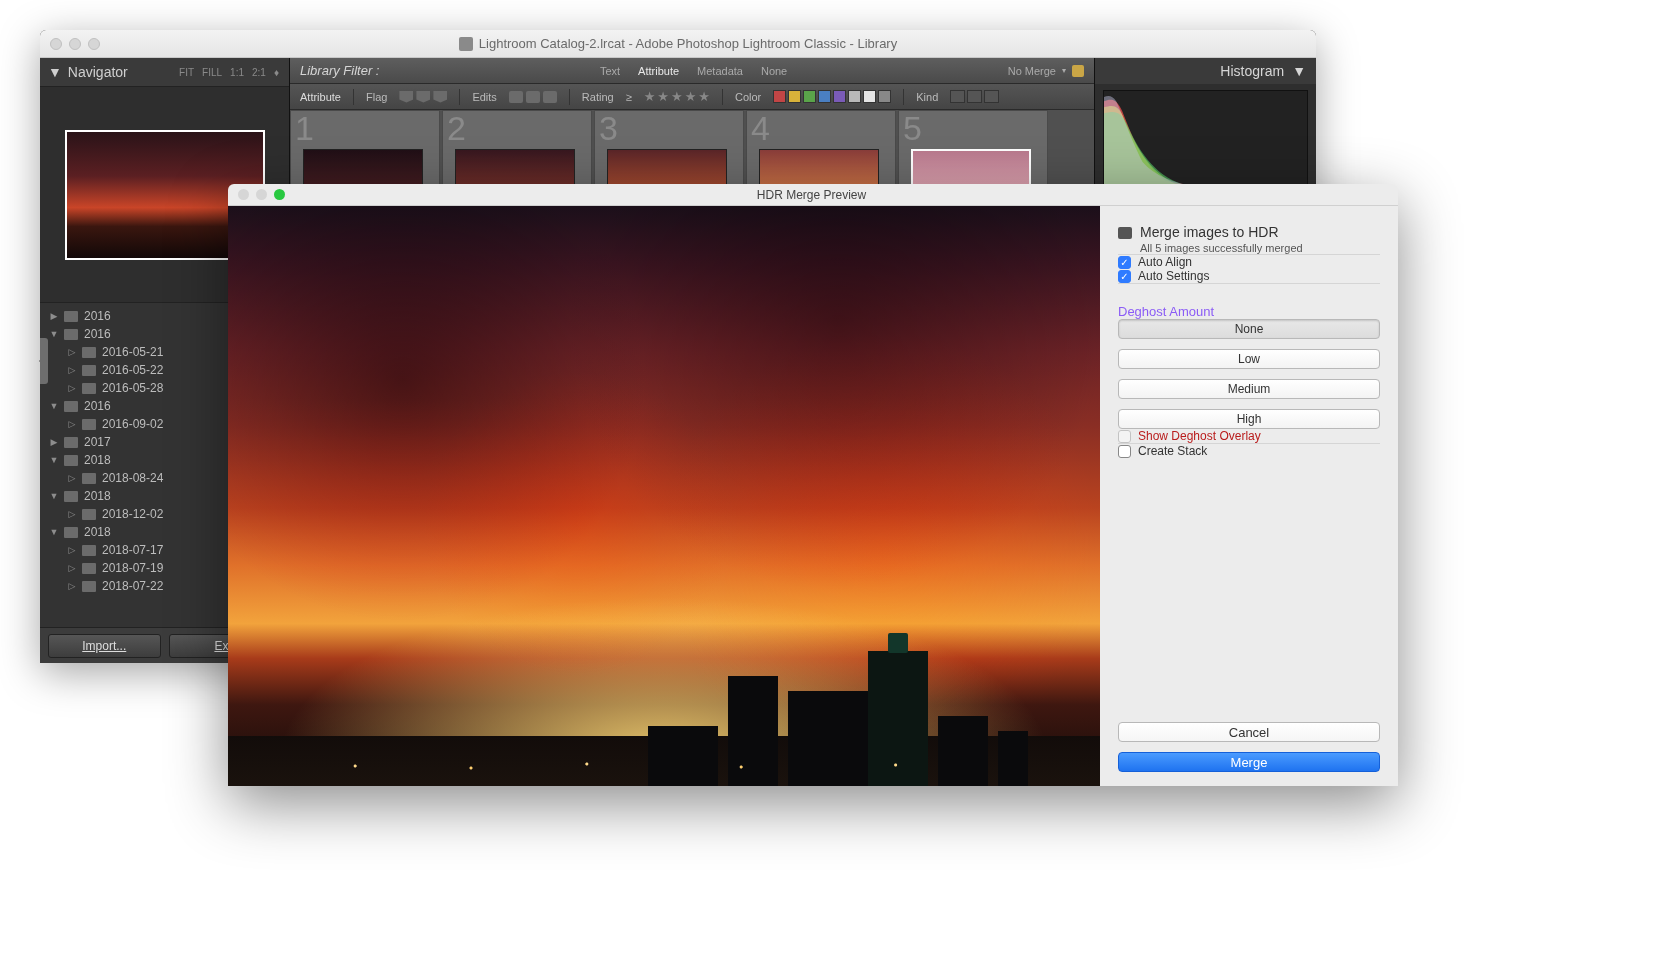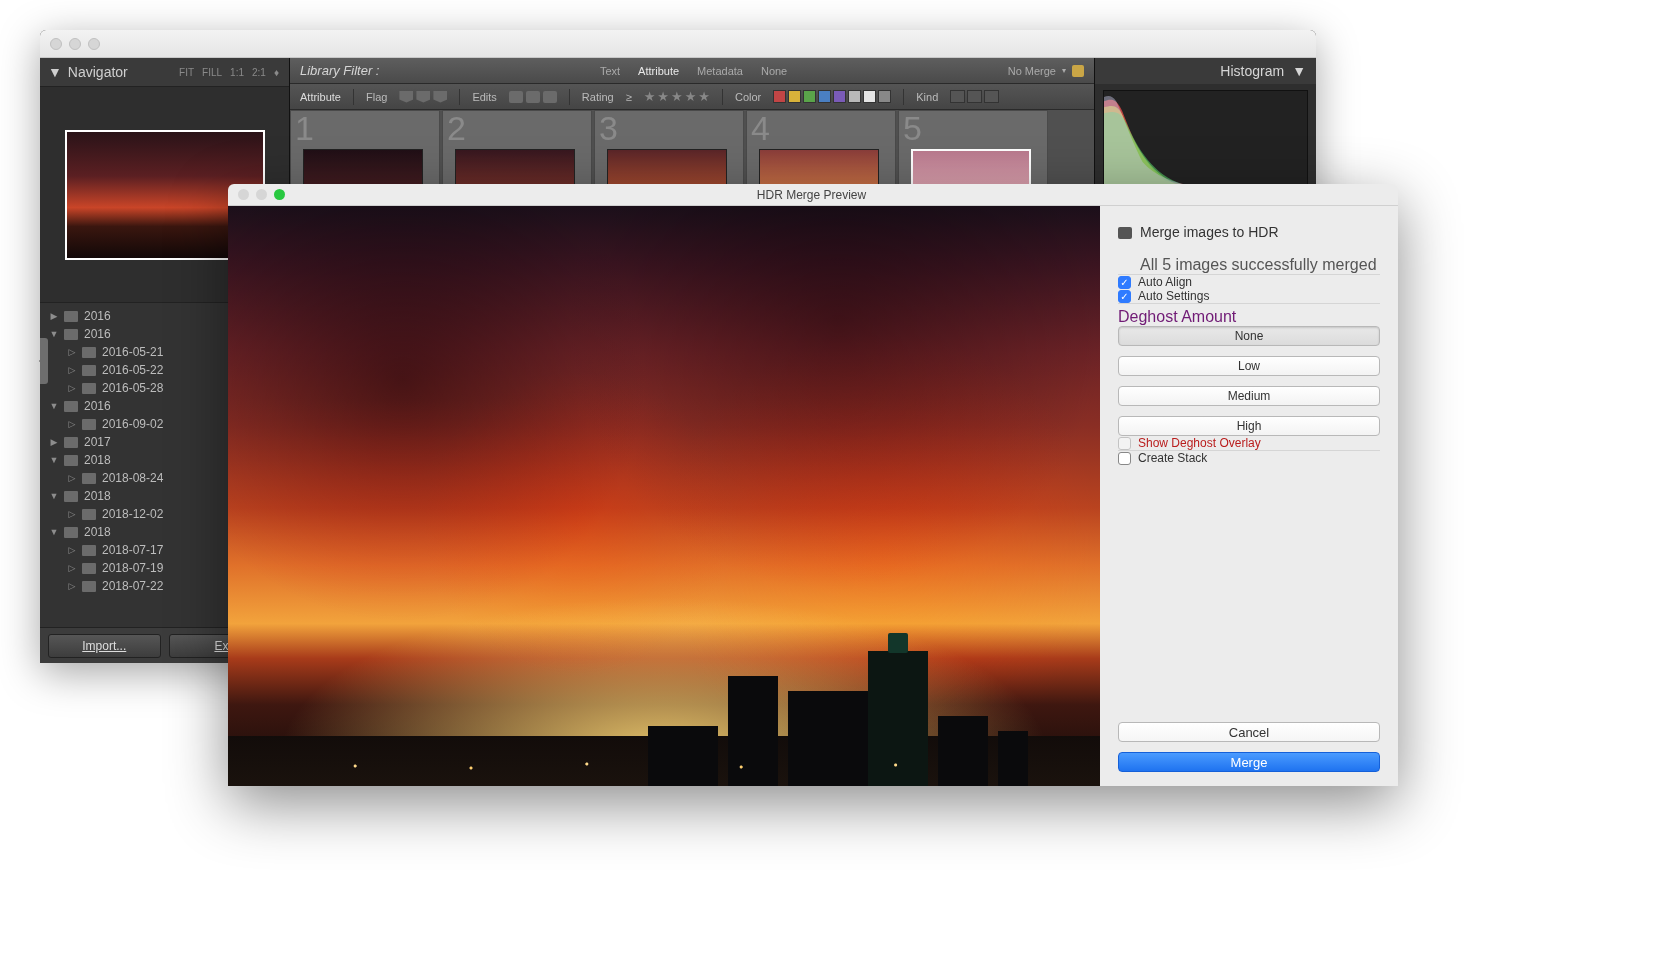--- a/index.html
+++ b/index.html
@@ -101,45 +101,49 @@
   radial-gradient(circle at 10% 50%,#ffd98a 1px,transparent 2px),
   radial-gradient(circle at 25% 60%,#ffcf70 1px,transparent 2px),
   radial-gradient(circle at 40% 40%,#ffd98a 1px,transparent 2px),
   radial-gradient(circle at 60% 55%,#ffcf70 1px,transparent 2px),
   radial-gradient(circle at 80% 45%,#ffd98a 1px,transparent 2px);}
 
 .hdr-panel{width:298px;background:#ececec;padding:18px 18px 14px 18px;display:flex;flex-direction:column;font-size:13px;color:#333;}
 .hdr-heading{display:flex;gap:8px;align-items:flex-start;}
 .hdr-heading .icn{width:14px;height:12px;background:#555;border-radius:2px;margin-top:3px;}
 .hdr-heading .txt .t1{font-size:14px;}
-.hdr-heading .txt .t2{font-size:16px;color:#555;margin-top:16px;}
+.hdr-heading .txt .t2{font-size:11px;color:#555;margin-top:2px;}
 .hr{height:1px;background:#d5d5d5;}
 .chk-row{display:flex;align-items:center;gap:7px;font-size:12px;}
 .chk{width:13px;height:13px;border:1px solid #888;border-radius:3px;background:#fff;display:inline-flex;align-items:center;justify-content:center;font-size:10px;color:#fff;}
 .chk.checked{background:#2f7bff;border-color:#2f7bff;}
 .chk.disabled{opacity:.4;}
-.deghost-lbl{font-size:16px;color:#701a75;margin-top:4px;}
+.deghost-lbl{font-size:13px;color:#8b5cf6;margin-top:20px;}
 .seg-group{display:flex;flex-direction:column;gap:10px;}
 .seg{height:20px;border:1px solid #b8b8b8;border-radius:4px;background:linear-gradient(#fff,#f3f3f3);display:flex;align-items:center;justify-content:center;font-size:12px;color:#333;}
 .seg.selected{background:linear-gradient(#e8e8e8,#dcdcdc);box-shadow:inset 0 1px 2px rgba(0,0,0,.15);}
 .spacer{flex:1;}
 .hdr-actions{display:flex;flex-direction:column;gap:10px;}
 .hdr-actbtn{height:20px;border-radius:4px;border:1px solid #b8b8b8;background:linear-gradient(#fff,#f5f5f5);display:flex;align-items:center;justify-content:center;font-size:13px;}
 .hdr-actbtn.primary{background:linear-gradient(#4a9bff,#1f73f0);border-color:#1560d8;color:#fff;}
 .disabled-txt{color:#b91c1c;}
 </style>
 </head>
 <body>
 
 <div class="lr-window">
   <div class="lr-titlebar">
     <div class="traffic-lights">
       <div class="tl"></div>
       <div class="tl"></div>
       <div class="tl"></div>
+    </div>
+    <div class="lr-title">
+      <span class="lricon"></span>
+      <span>Lightroom Catalog-2.lrcat - Adobe Photoshop Lightroom Classic - Library</span>
     </div>
     <div style="width:60px"></div>
   </div>
   <div class="lr-notch"></div>
 
   <div class="lr-body">
     <span class="left-expand-tri"></span>
 
     <div class="lr-left">
       <div class="lr-nav-hdr">

